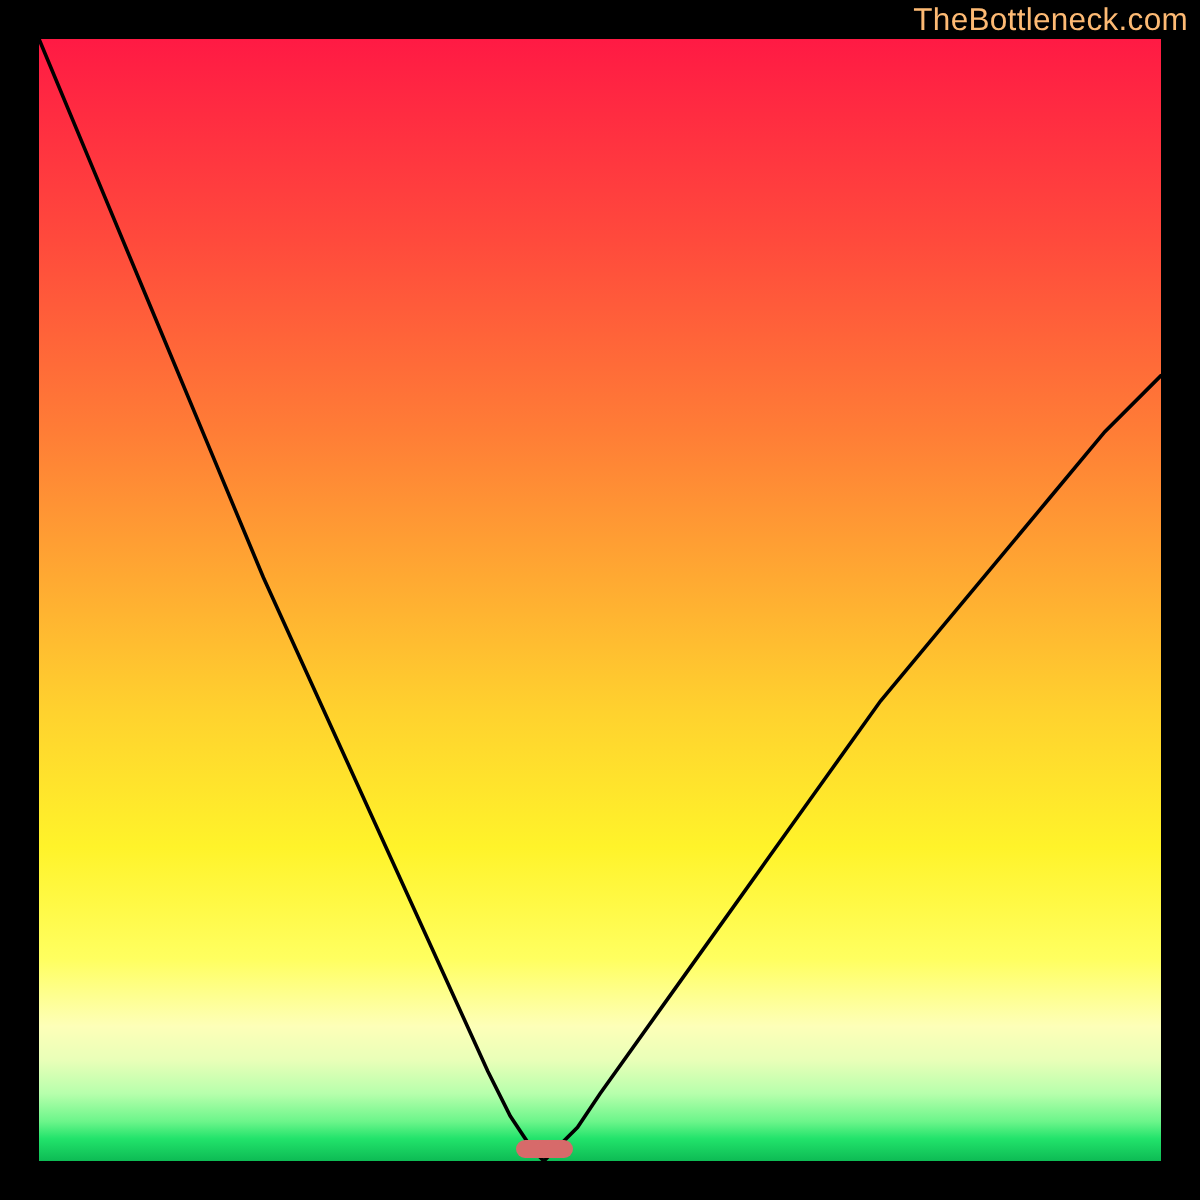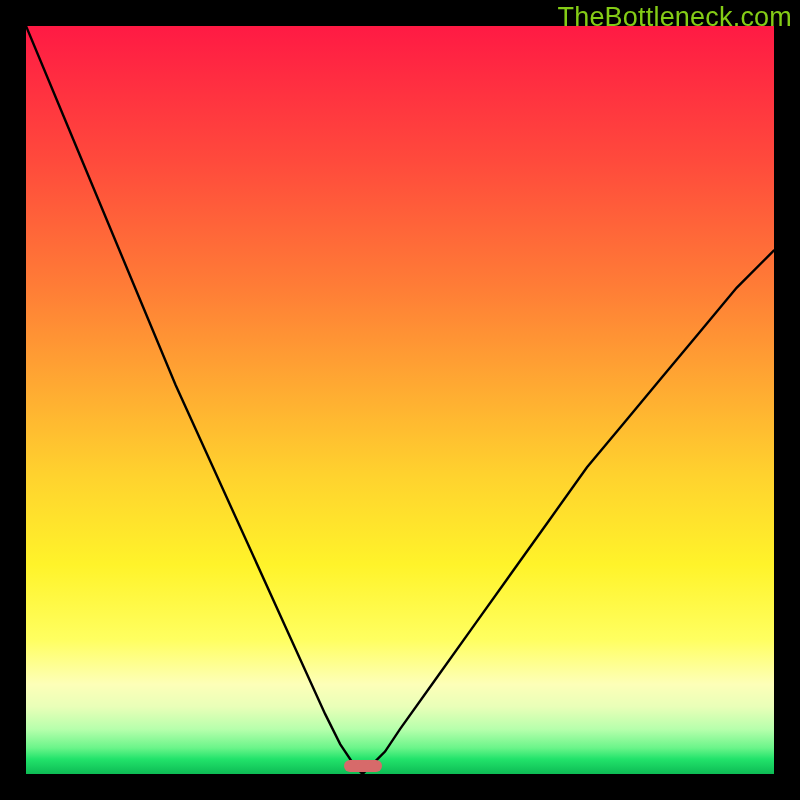--- a/index.html
+++ b/index.html
@@ -45,22 +45,22 @@
     position: absolute;
     left: 0;
     top: 0;
     width: 748px;
     height: 748px;
   }
   .watermark {
     position: absolute;
     top: 2px;
     right: 8px;
-    color: #84cc16;
-    font-size: 27px;
+    color: #fdba74;
+    font-size: 21px;
     font-weight: 500;
     letter-spacing: 0.2px;
     user-select: none;
   }
   .marker {
     position: absolute;
     width: 38px;
     height: 12px;
     background: #d76a6a;
     border-radius: 6px;

